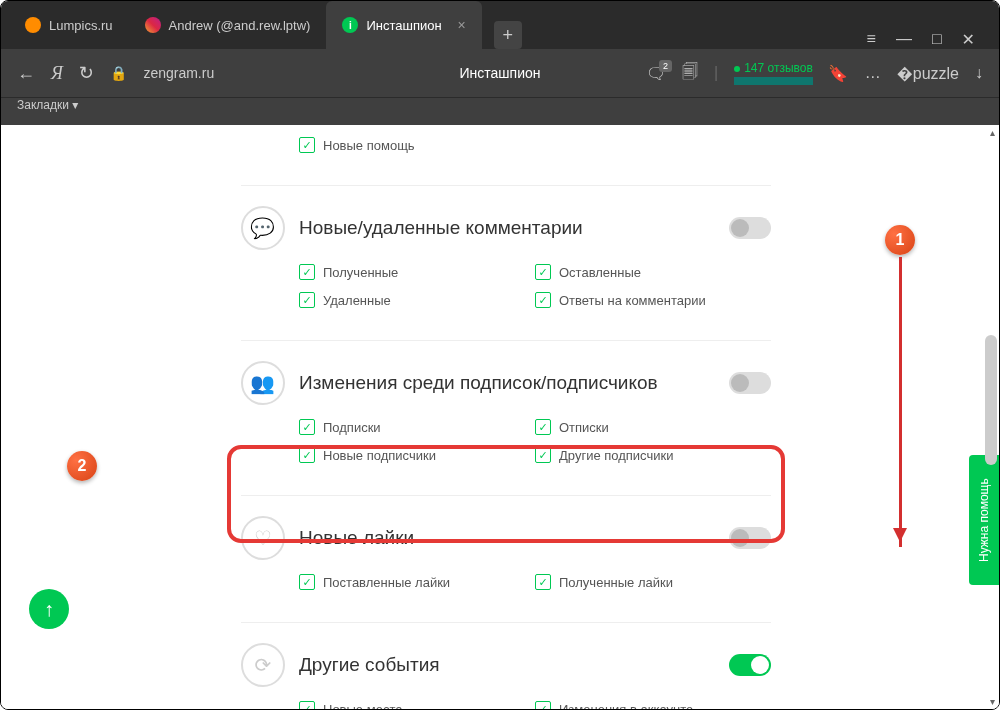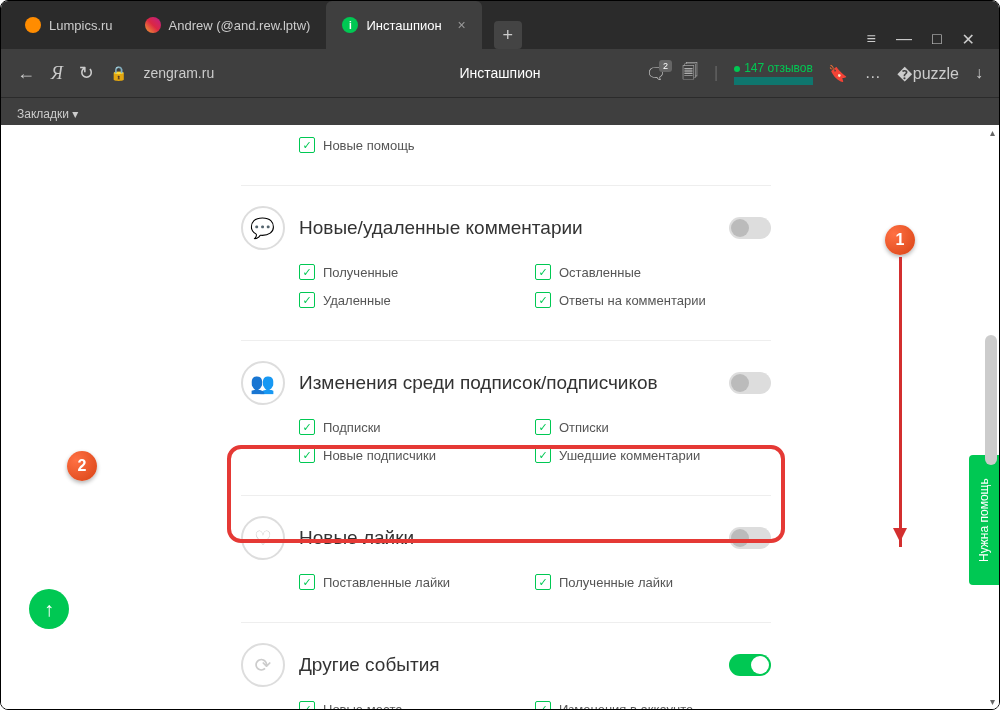--- a/index.html
+++ b/index.html
@@ -18,21 +18,21 @@
 .addrbar{height:48px;background:#3f3f3f;display:flex;align-items:center;padding:0 16px;gap:16px;color:#ccc}
 .navbtn{font-size:18px;cursor:pointer}
 .lock{color:#999;font-size:14px}
 .url{color:#ccc;font-size:14px}
 .title-center{position:absolute;left:50%;transform:translateX(-50%);color:#fff;font-size:14px}
 .right-tools{margin-left:auto;display:flex;align-items:center;gap:16px}
 .badge-notif{position:relative;font-size:16px}
 .badge-notif::after{content:'2';position:absolute;top:-4px;right:-6px;background:#666;color:#fff;font-size:9px;padding:1px 4px;border-radius:3px}
 .reviews{color:#00c853;font-size:12px;border-bottom:8px solid #0f766e;padding-bottom:2px}
 .reviews-dot{display:inline-block;width:6px;height:6px;background:#00c853;border-radius:50%;margin-right:4px}
-.bookmarks-bar{height:32px;background:#3f3f3f;color:#ccc;font-size:12px;padding:16px 16px;display:flex;align-items:center;border-top:1px solid #2b2b2b}
+.bookmarks-bar{height:32px;background:#3f3f3f;color:#ccc;font-size:12px;padding:0 16px;display:flex;border-top:1px solid #2b2b2b}
 .content{position:absolute;top:124px;left:0;right:0;bottom:0;background:#fff;overflow:hidden}
 .settings{position:absolute;left:240px;top:0;width:530px}
 .section{border-top:1px solid #eee;padding:20px 0}
 .section.first{border-top:none;padding-top:12px}
 .section-head{display:flex;align-items:center;gap:14px;margin-bottom:14px}
 .section-icon{width:44px;height:44px;border:2px solid #ddd;border-radius:50%;display:flex;align-items:center;justify-content:center;color:#ccc;font-size:20px;flex-shrink:0}
 .section-title{font-size:19px;color:#333;flex:1}
 .toggle{width:42px;height:22px;background:#ddd;border-radius:11px;position:relative;cursor:pointer}
 .toggle::after{content:'';position:absolute;width:18px;height:18px;background:#fff;border-radius:50%;top:2px;left:2px}
 .toggle.off::after{left:2px;background:#bbb}
@@ -150,21 +150,21 @@
 <div class="check-item">
             <span class="checkbox">✓</span>
             <span>Отписки</span>
           </div>
 <div class="check-item">
             <span class="checkbox">✓</span>
             <span>Новые подписчики</span>
           </div>
 <div class="check-item">
             <span class="checkbox">✓</span>
-            <span>Ушедшие комментарии</span>
+            <span>Другие подписчики</span>
           </div>
 </div>
 </div>
 
 <div class="section">
 <div class="section-head">
 <div class="section-icon">♡</div>
 <div class="section-title">Новые лайки</div>
 <div class="toggle off"></div>
 </div>

